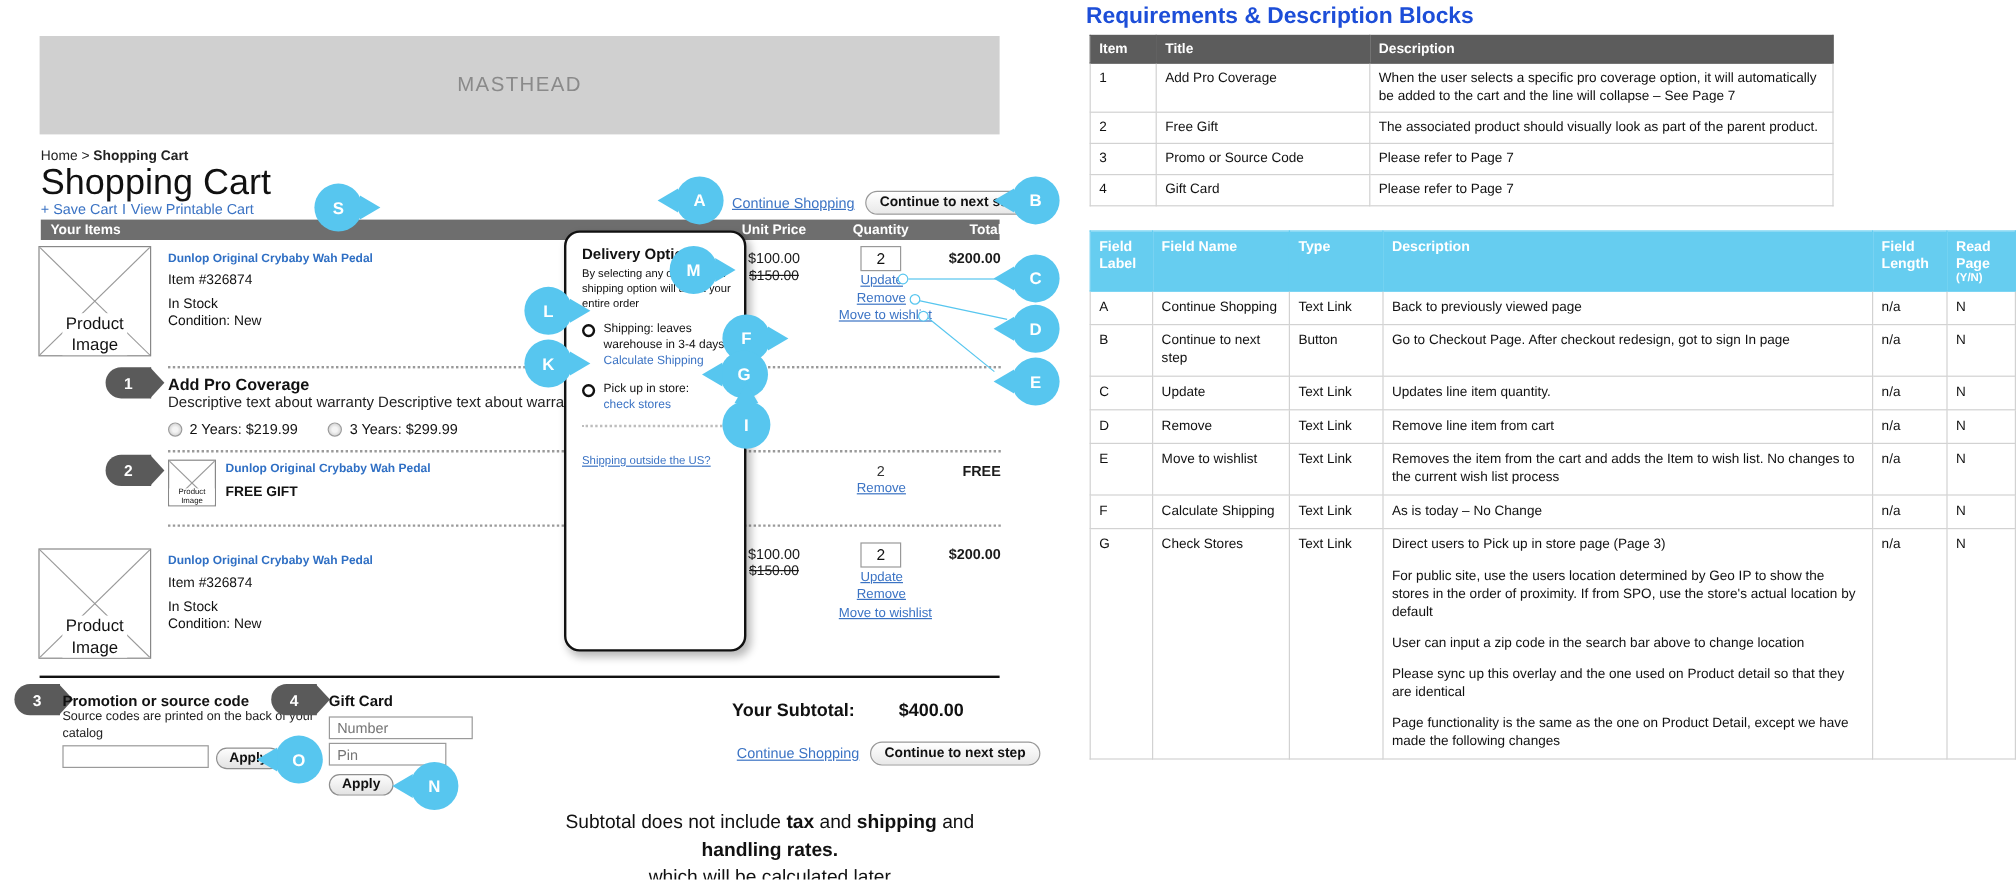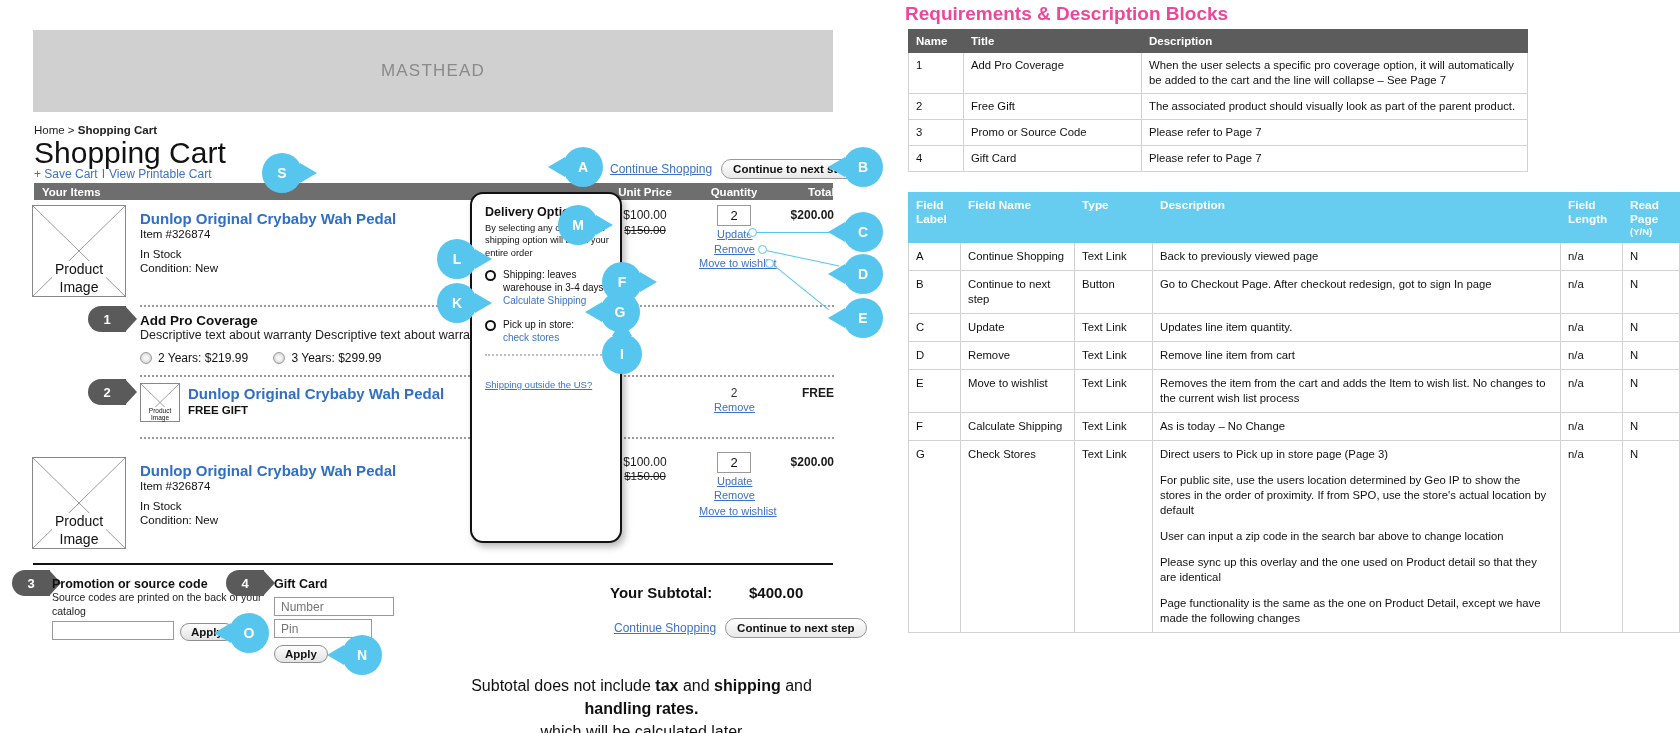--- a/index.html
+++ b/index.html
@@ -64,21 +64,21 @@
     display:flex; align-items:flex-end; justify-content:center;
     font-size:14px; color:#111; text-align:center; line-height:1.25;
   }
   .prod-img .x1, .prod-img .x2 {
     position:absolute; left:0; top:0; width:100%; height:100%;
   }
   .row1-img { left:32px; top:205px; width:94px; height:92px; }
   .row3-img { left:32px; top:457px; width:94px; height:92px; }
   .gift-img { left:140px; top:383px; width:40px; height:39px; font-size:6.5px; }
 
-  .prod-title { position:absolute; color:#2f6fc4; font-size:15px; font-weight:bold; cursor:pointer; }
+  .prod-title { position:absolute; color:#2f6fc4; font-size:10px; font-weight:bold; cursor:pointer; }
   .prod-meta  { position:absolute; font-size:11.5px; color:#111; line-height:1.5; }
 
   .price-col { position:absolute; text-align:center; font-size:12px; }
   .price-strike { text-decoration:line-through; font-size:11.5px; }
   .qty-box {
     position:absolute; border:1px solid #999; background:#fff;
     width:34px; height:21px; display:flex; align-items:center; justify-content:center;
     font-size:13px; color:#111;
   }
   .qty-plain { position:absolute; font-size:12px; color:#333; text-align:center; width:34px; }
@@ -158,21 +158,21 @@
   .bub.pt-left::after  { left:-15px; top:10px; border-right:17px solid #57c6ef; }
   .bub.pt-right::after { right:-15px; top:10px; border-left:17px solid #57c6ef; }
   .bub.pt-up::after    { left:10px; top:-15px; border-left:10px solid transparent; border-right:10px solid transparent;
                           border-bottom:17px solid #57c6ef; border-top:0; }
 
   .leader { position:absolute; border-top:1.5px solid #57c6ef; z-index:30; transform-origin:0 0; }
   .odot { position:absolute; width:9px; height:9px; border:1.5px solid #57c6ef; border-radius:50%; background:#fff; z-index:31; }
 
   
   .right { position:absolute; left:905px; top:0; width:775px; height:733px; }
-  .rq-title { position:absolute; left:0; top:3px; font-size:19px; font-weight:bold; color:#ec4899; }
+  .rq-title { position:absolute; left:0; top:3px; font-size:19px; font-weight:bold; color:#1d4ed8; }
 
   table { border-collapse:collapse; font-size:11.3px; }
   .tbl-req { position:absolute; left:3px; top:29px; width:620px; table-layout:fixed; }
   .tbl-req th {
     background:#5c5c5c; color:#fff; font-weight:bold; text-align:left;
     padding:5px 7px; border:1px solid #5c5c5c; font-size:11.5px;
   }
   .tbl-req td {
     border:1px solid #d2d2d2; padding:5px 7px; vertical-align:top; color:#111; line-height:1.32;
   }
@@ -377,21 +377,21 @@
     <div class="rq-title">Requirements &amp; Description Blocks</div>
 
     <table class="tbl-req">
       <colgroup>
           <col style="width:55px">
           <col style="width:178px">
           <col>
         </colgroup>
       <thead>
         <tr>
-          <th>Name</th>
+          <th>Item</th>
           <th>Title</th>
           <th>Description</th>
         </tr>
       </thead>
       <tbody>
         <tr>
           <td>1</td>
           <td>Add Pro Coverage</td>
           <td>When the user selects a specific pro coverage option,  it will automatically be added to the cart and the line will collapse – See Page 7</td>
         </tr>

